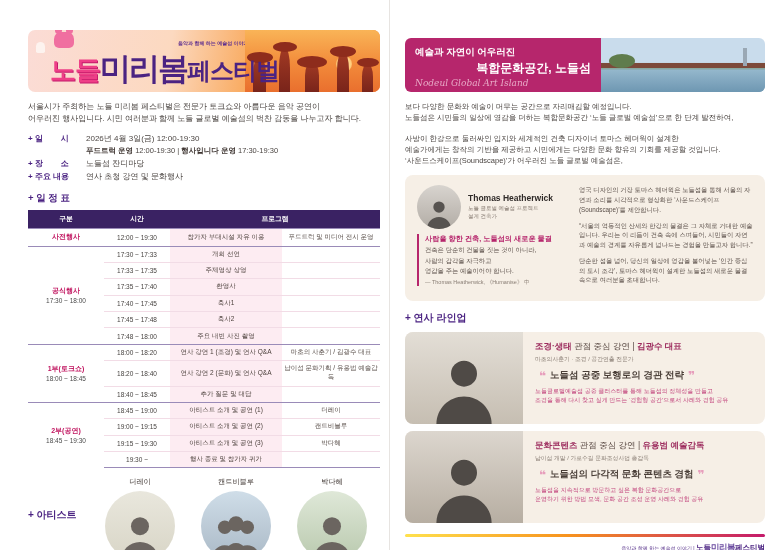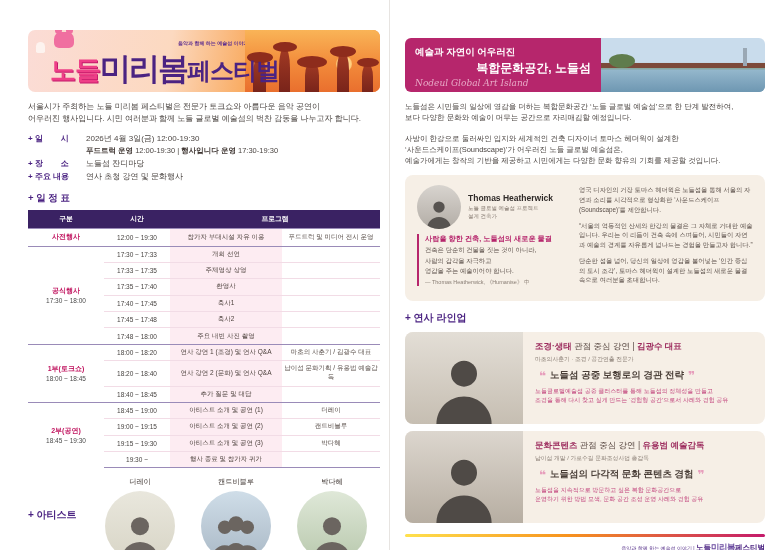--- a/index.html
+++ b/index.html
@@ -321,27 +321,27 @@
     </div>
     <div class="rp-photo">
       <div class="ph-water"></div>
       <div class="ph-bridge"></div>
       <div class="ph-tower"></div>
       <div class="ph-tree"></div>
     </div>
   </div>
 
   <div class="rp-para">
+    <div>보다 다양한 문화와 예술이 머무는 공간으로 자리매김할 예정입니다.</div>
     <div>노들섬은 시민들의 일상에 영감을 더하는 복합문화공간 ‘노들 글로벌 예술섬’으로 한 단계 발전하여,</div>
-    <div>보다 다양한 문화와 예술이 머무는 공간으로 자리매김할 예정입니다.</div>
   </div>
   <div class="rp-para">
     <div>사방이 한강으로 둘러싸인 입지와 세계적인 건축 디자이너 토마스 헤더윅이 설계한</div>
+    <div>예술가에게는 창작의 기반을 제공하고 시민에게는 다양한 문화 향유의 기회를 제공할 것입니다.</div>
     <div>‘사운드스케이프(Soundscape)’가 어우러진 노들 글로벌 예술섬은,</div>
-    <div>예술가에게는 창작의 기반을 제공하고 시민에게는 다양한 문화 향유의 기회를 제공할 것입니다.</div>
   </div>
 
   <div class="arch-card">
     <div class="arch-left">
       <div class="arch-profile">
         <div class="arch-photo">
           <svg viewBox="0 0 24 24">
               <circle cx="12" cy="8.5" r="4"></circle>
               <path d="M3.5 24c0-4.7 3.8-8.5 8.5-8.5s8.5 3.8 8.5 8.5z"></path>
             </svg>

